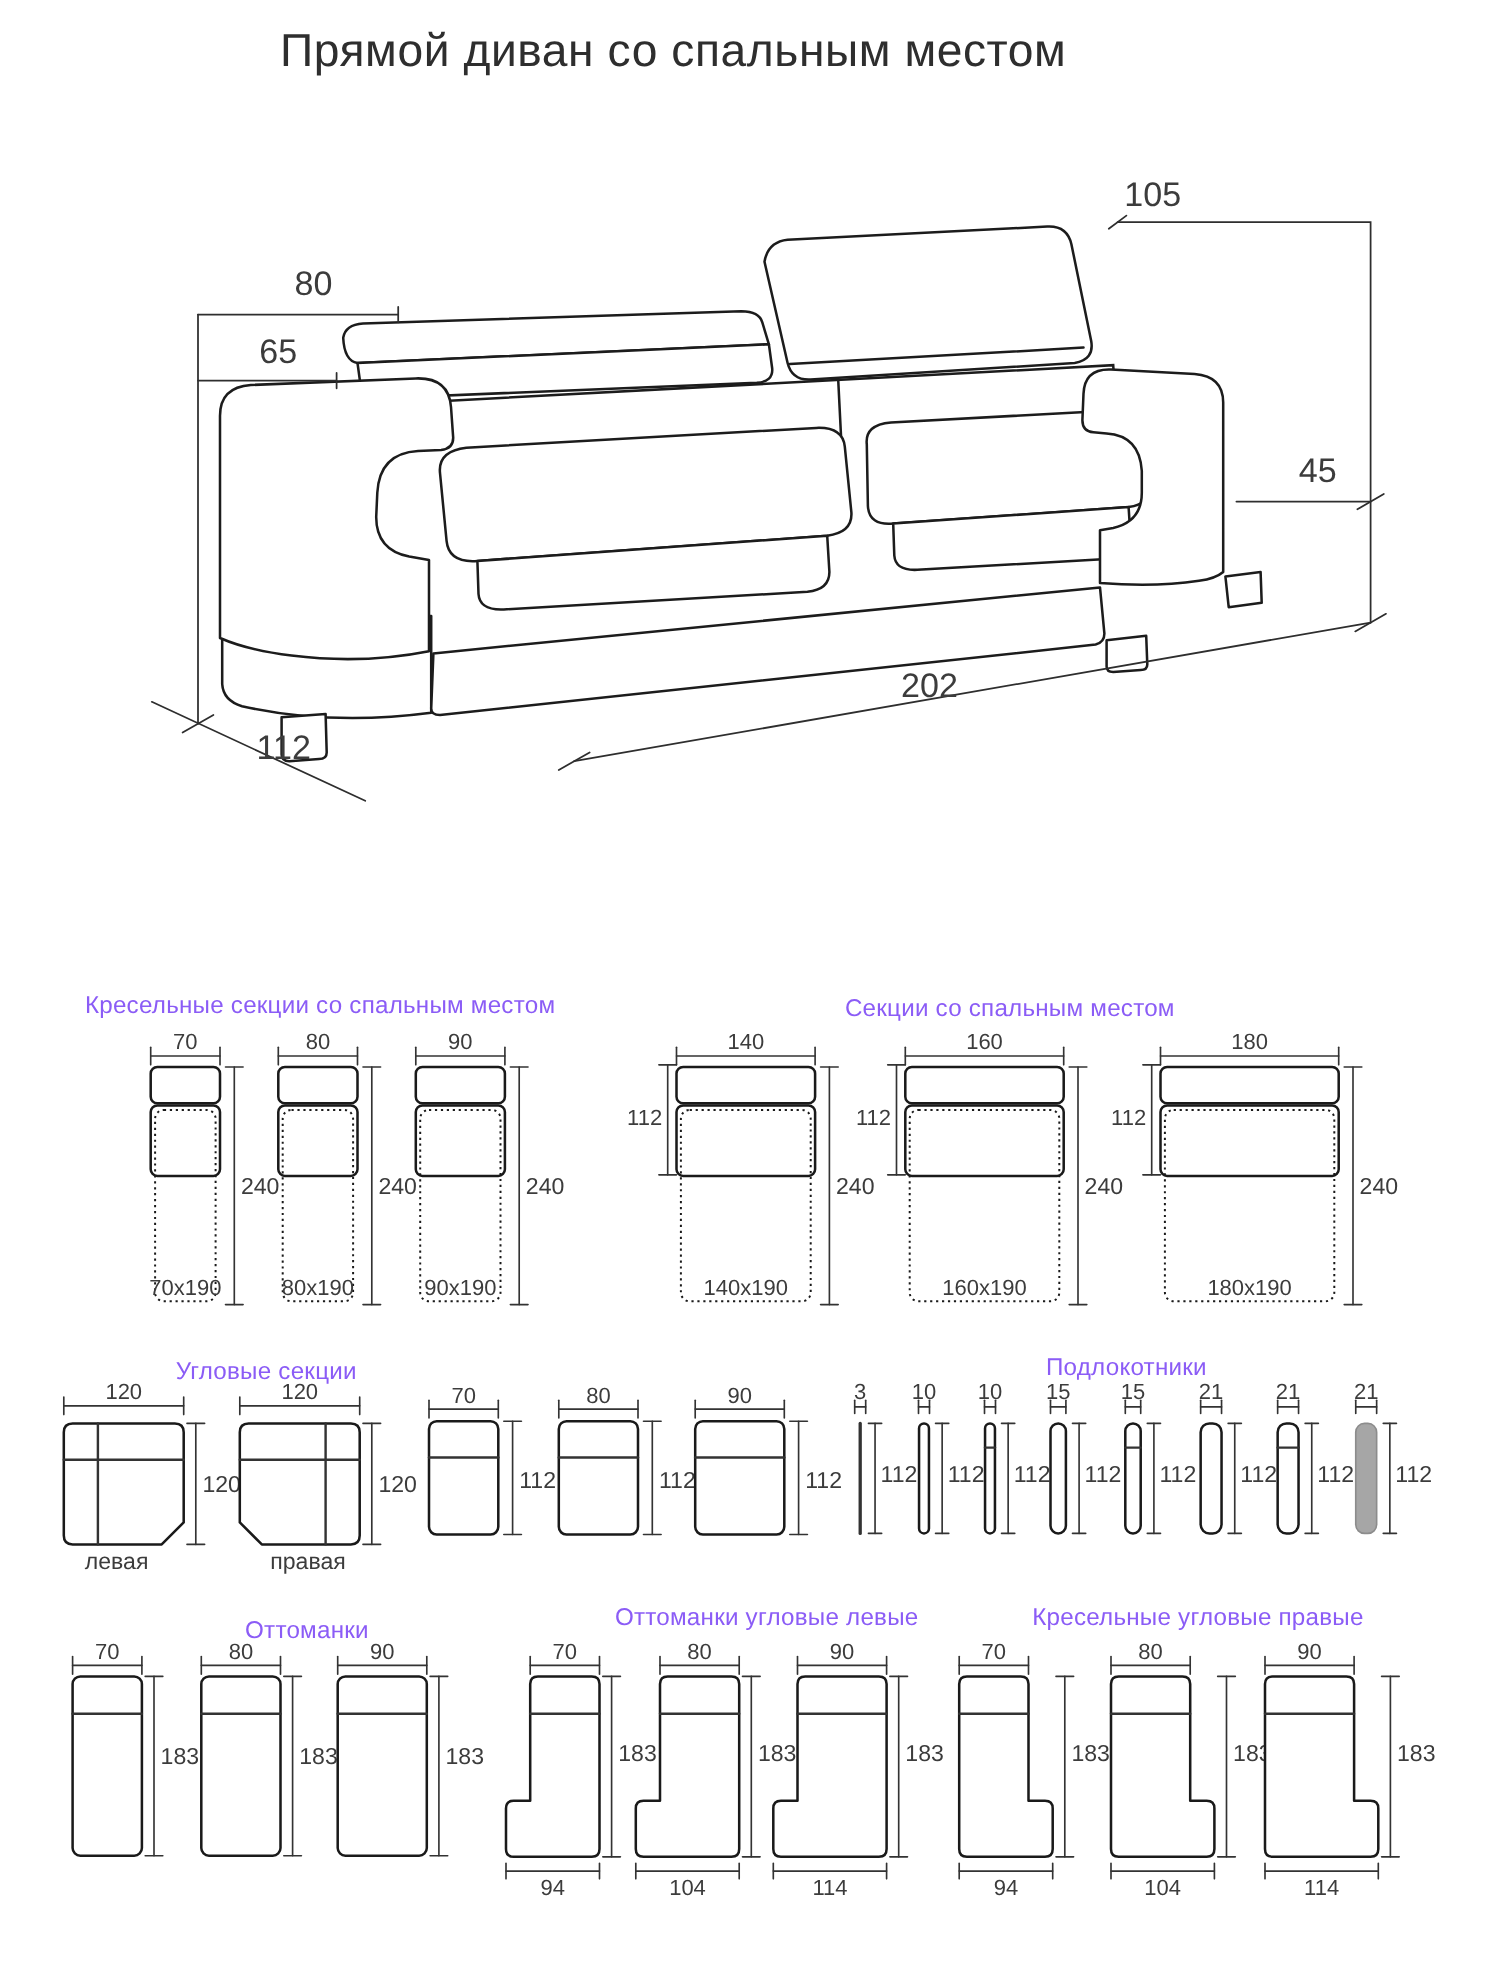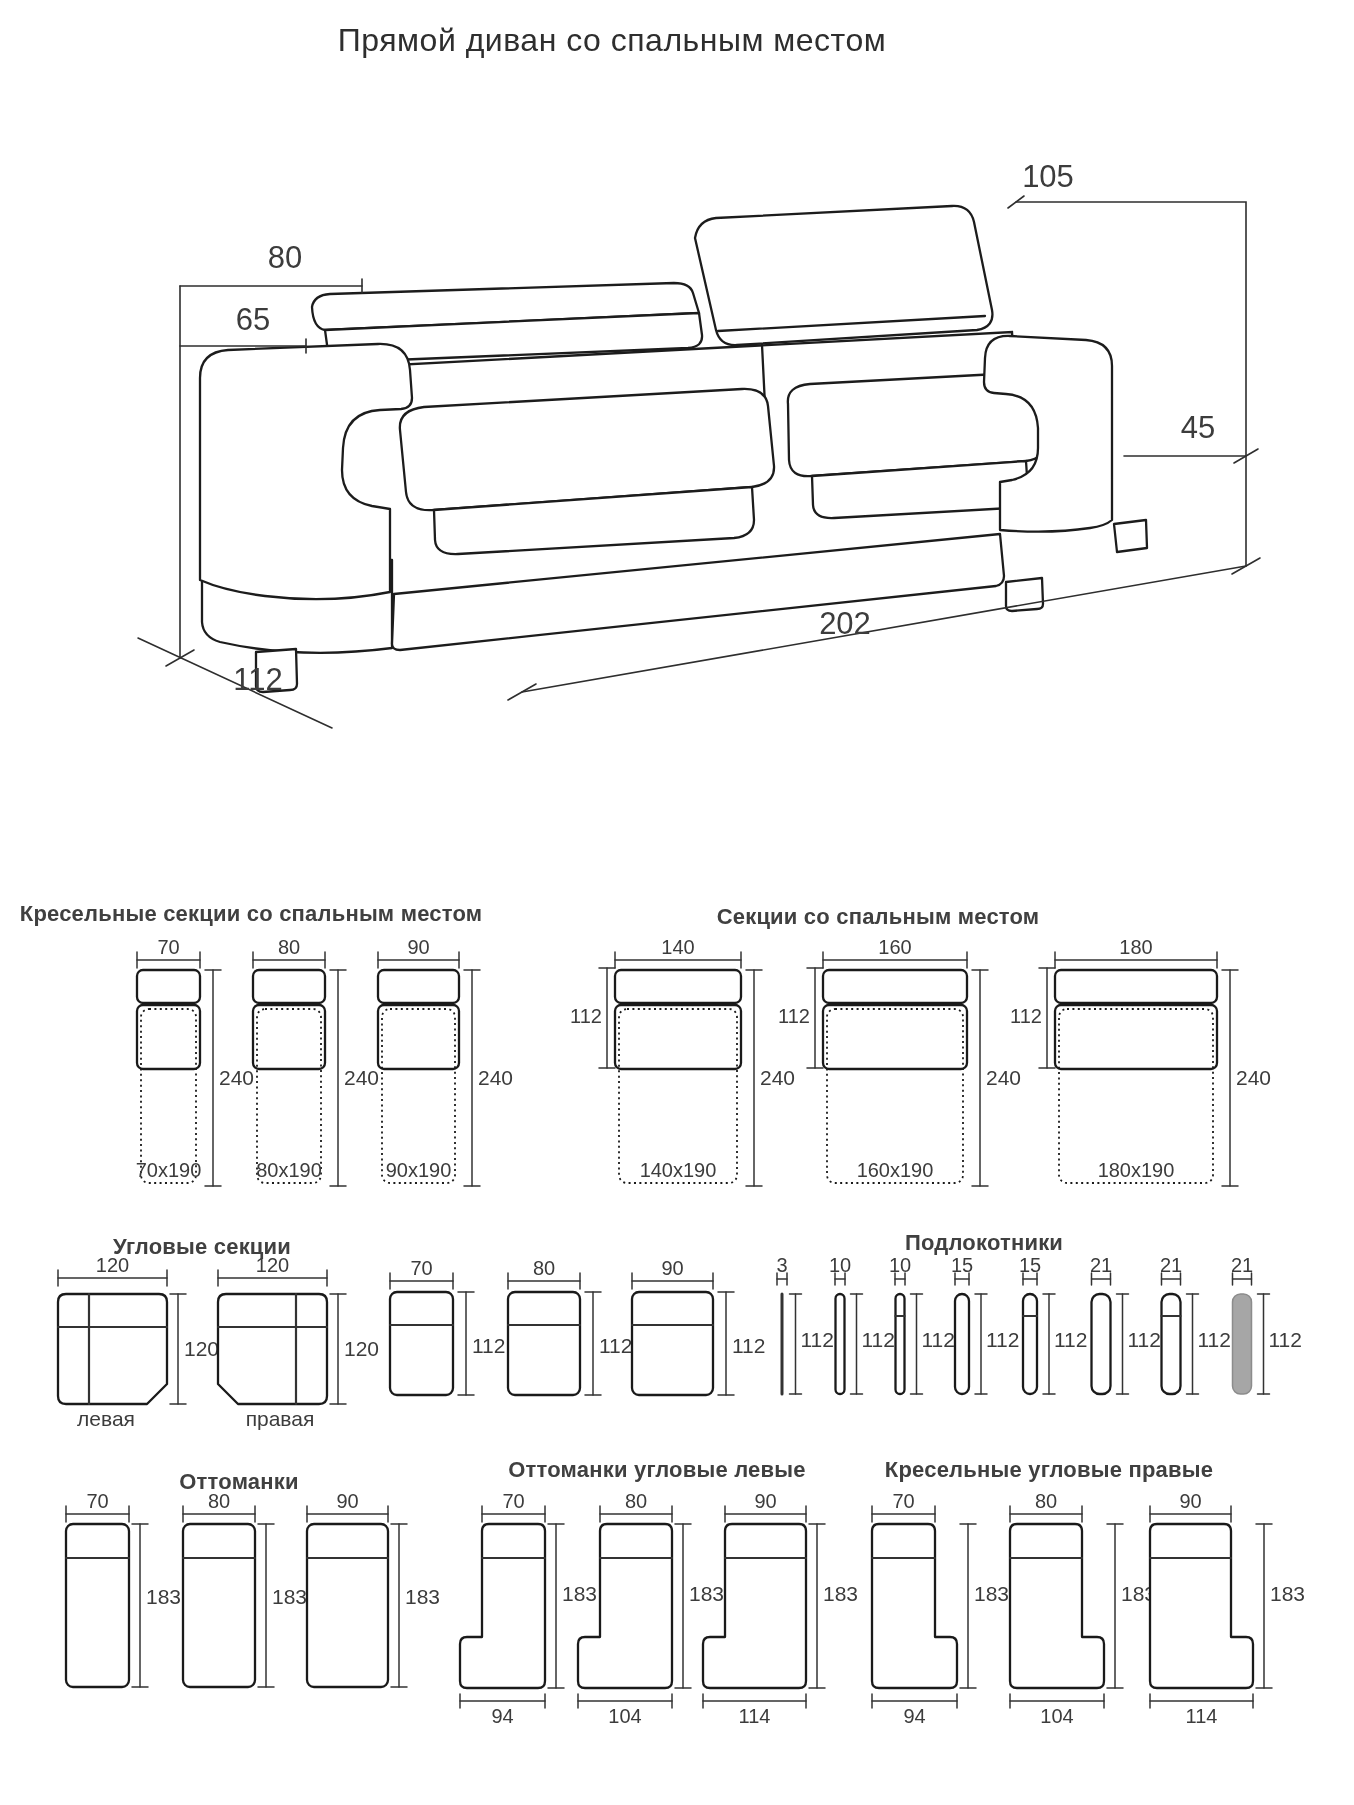--- a/index.html
+++ b/index.html
@@ -1,21 +1,21 @@
 <!DOCTYPE html>
 <html><head>
 <meta charset="utf-8">
 <style>
   html,body{margin:0;padding:0;background:#fff;}
   .page{position:relative;width:1354px;height:1805px;background:#ffffff;overflow:hidden;
         font-family:"Liberation Sans",sans-serif;color:#3b3b3b;}
   .title{position:absolute;top:22px;left:612px;transform:translateX(-50%);
-         font-size:32px;font-weight:400;letter-spacing:.5px;color:#2e2e2e;white-space:nowrap;text-align:center;}
-  .heading{position:absolute;transform:translateX(-50%);font-size:22px;font-weight:700;
-           color:#404040;white-space:nowrap;letter-spacing:.2px;}
+         font-size:42px;font-weight:400;letter-spacing:.5px;color:#2e2e2e;white-space:nowrap;text-align:center;}
+  .heading{position:absolute;transform:translateX(-50%);font-size:22px;font-weight:400;
+           color:#8b5cf6;white-space:nowrap;letter-spacing:.2px;margin-left:40px;}
   .h0{left:251px;top:901px;}
   .h1{left:878px;top:904px;}
   .h2{left:202px;top:1234px;}
   .h3{left:555px;top:1230px;}
   .h4{left:984px;top:1230px;}
   .h5{left:239px;top:1469px;}
   .h6{left:657px;top:1457px;text-align:right;}
   .h7{left:1049px;top:1457px;}
   svg{position:absolute;left:0;top:0;}
   svg text{font-family:"Liberation Sans",sans-serif;fill:#3c3c3c;}

